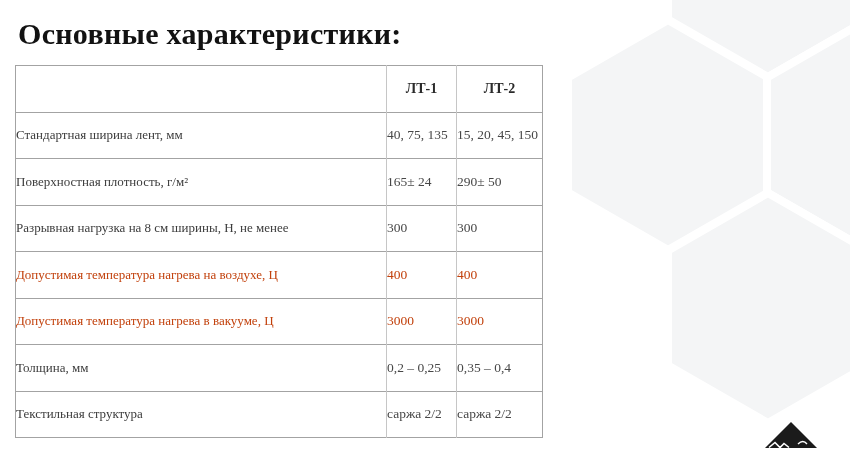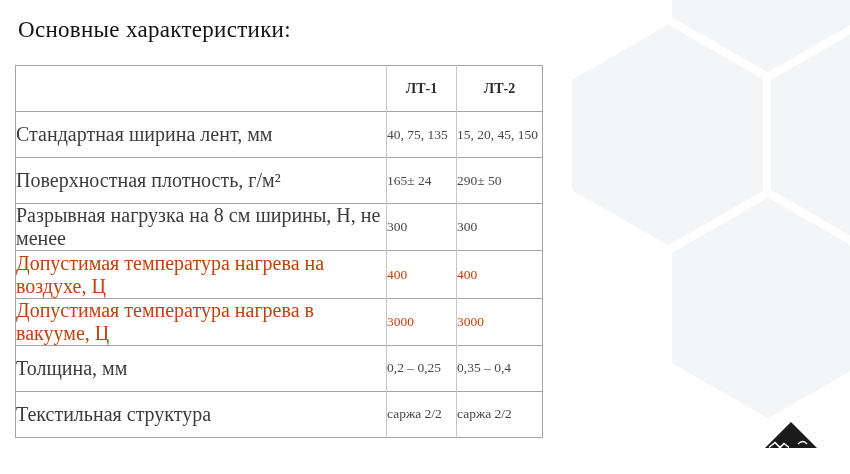--- a/index.html
+++ b/index.html
@@ -18,23 +18,23 @@
     position: absolute;
     left: 0; top: 0;
     z-index: 0;
     pointer-events: none;
   }
   .page-title {
     position: absolute;
     left: 18px;
     top: 16px;
     margin: 0;
-    font-size: 23px;
+    font-size: 30px;
     line-height: 1.2;
-    font-weight: 400;
+    font-weight: 700;
     color: #121212;
     letter-spacing: 0.3px;
     z-index: 2;
     white-space: nowrap;
   }
   table.chars {
     position: absolute;
     left: 15px;
     top: 65px;
     width: 527px;
@@ -49,21 +49,21 @@
     border-top: 1px solid #a3a3a3;
   }
   table.chars td, table.chars th {
     padding: 0;
     vertical-align: middle;
     background: #ffffff;
   }
   td.param {
     text-align: left;
     padding: 0 6px 0 7px;
-    font-size: 20px;
+    font-size: 13px;
     color: #3c3c3c;
   }
   td.val {
     font-size: 13.5px;
     color: #474747;
   }
   th.val {
     text-align: center;
     font-size: 14px;
     font-weight: 700;

